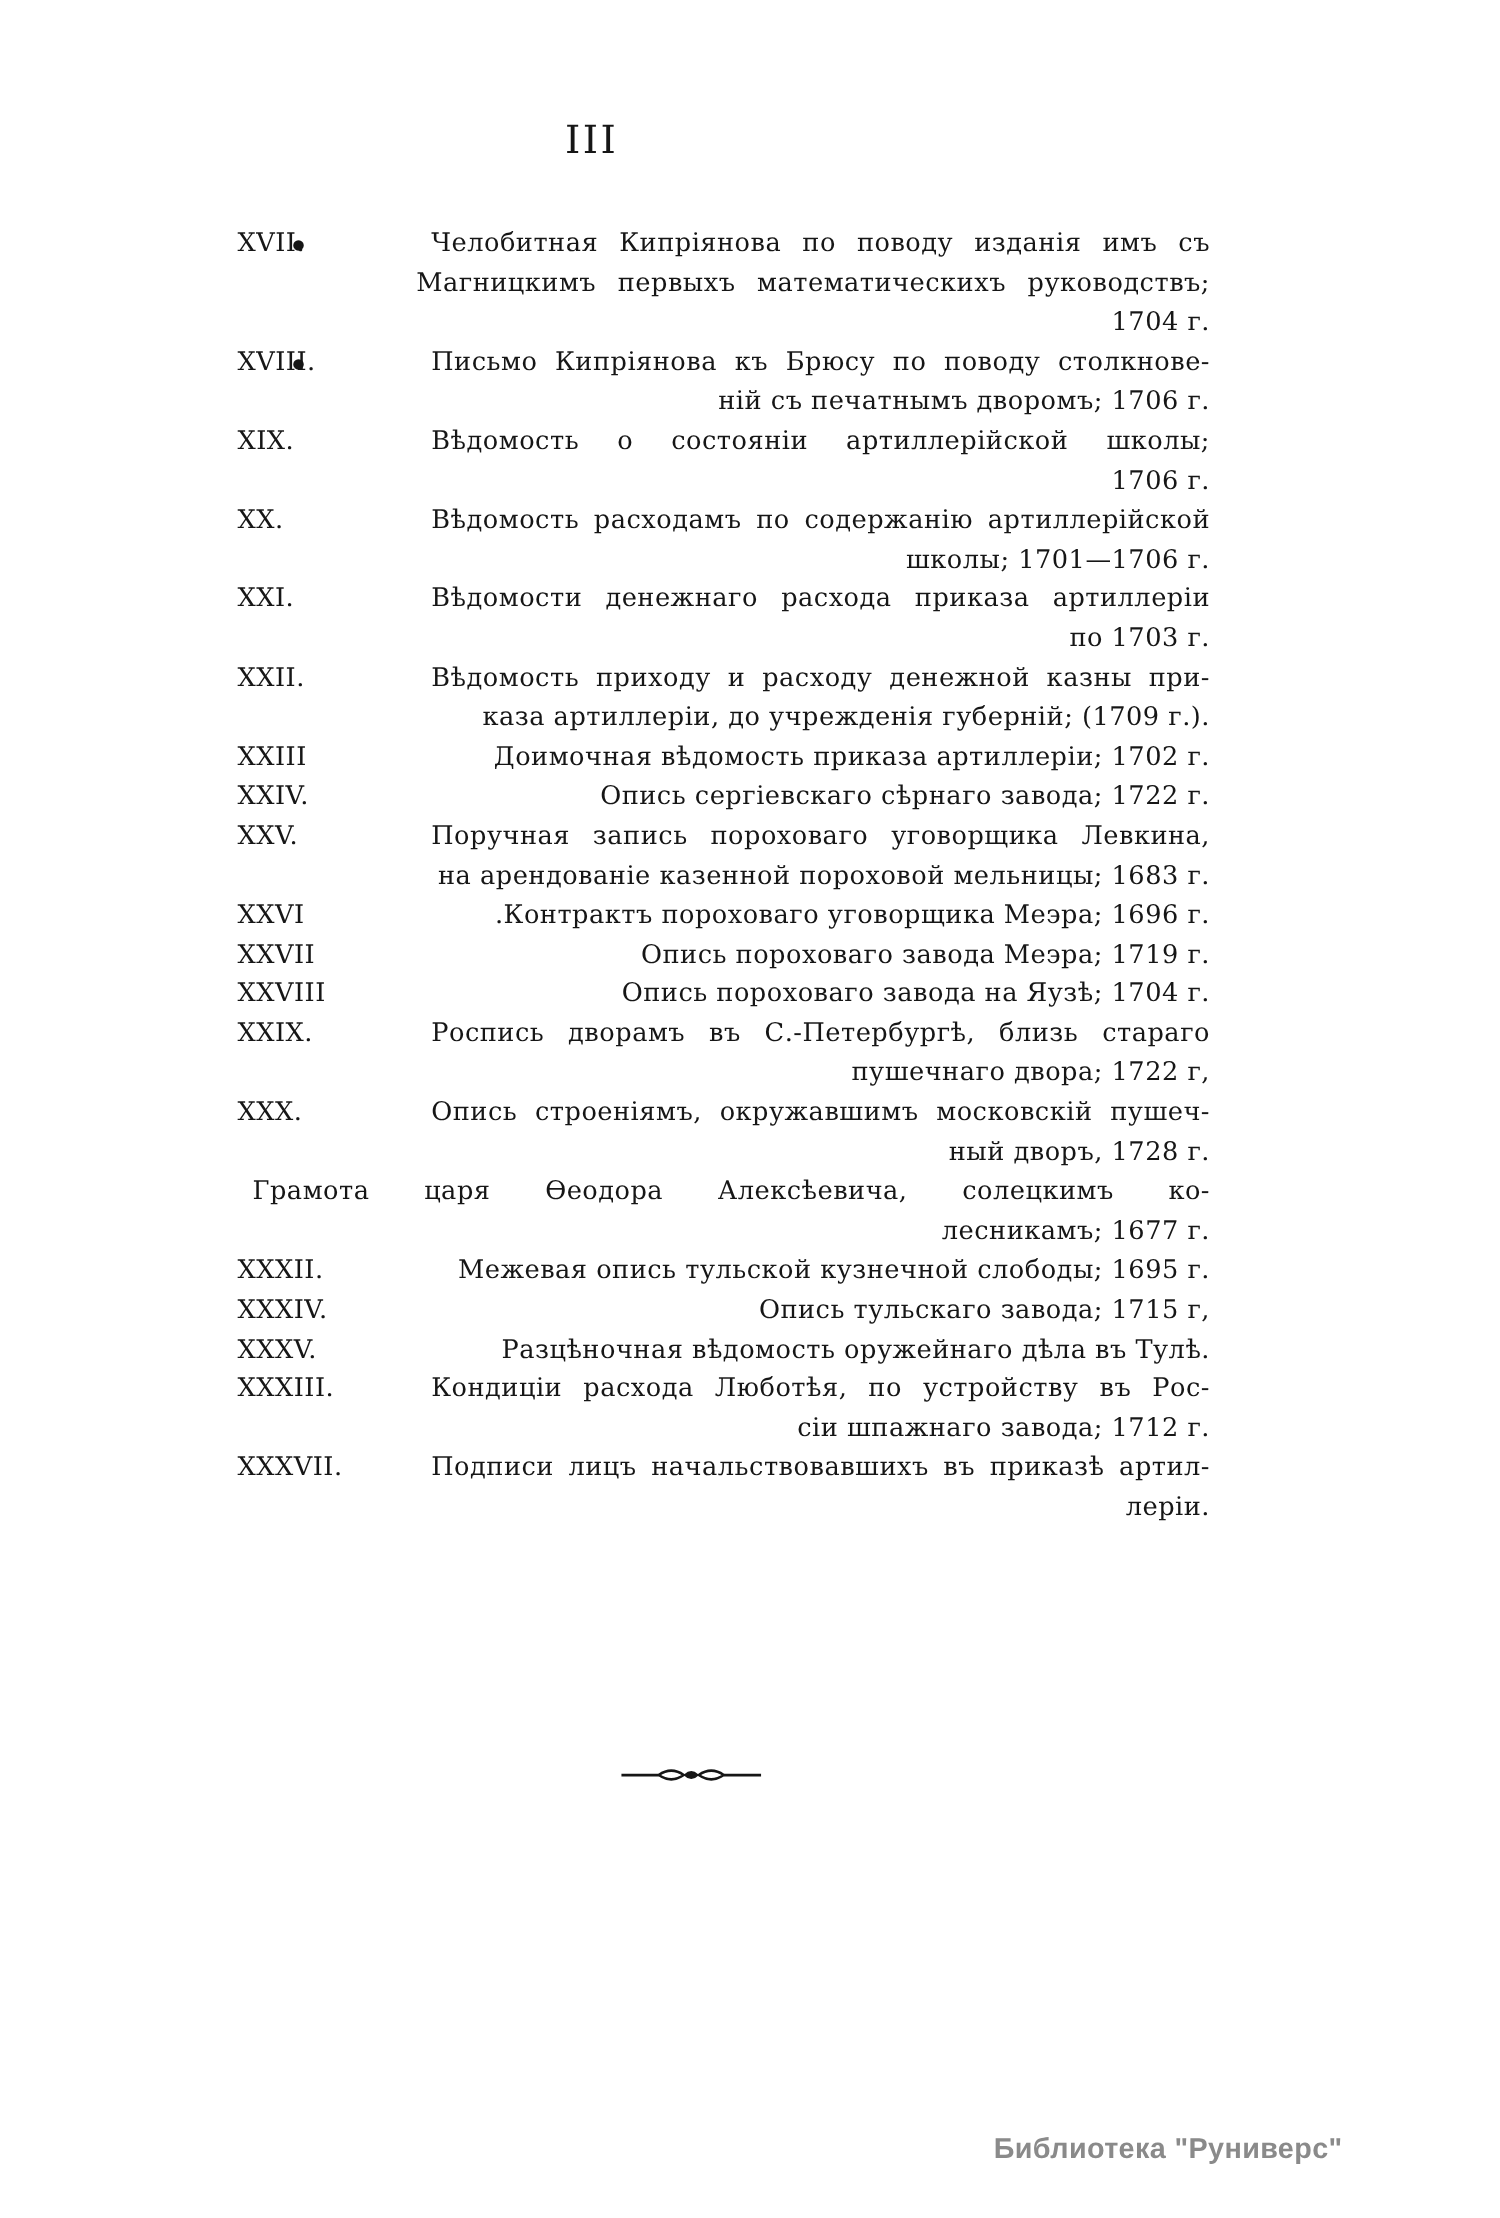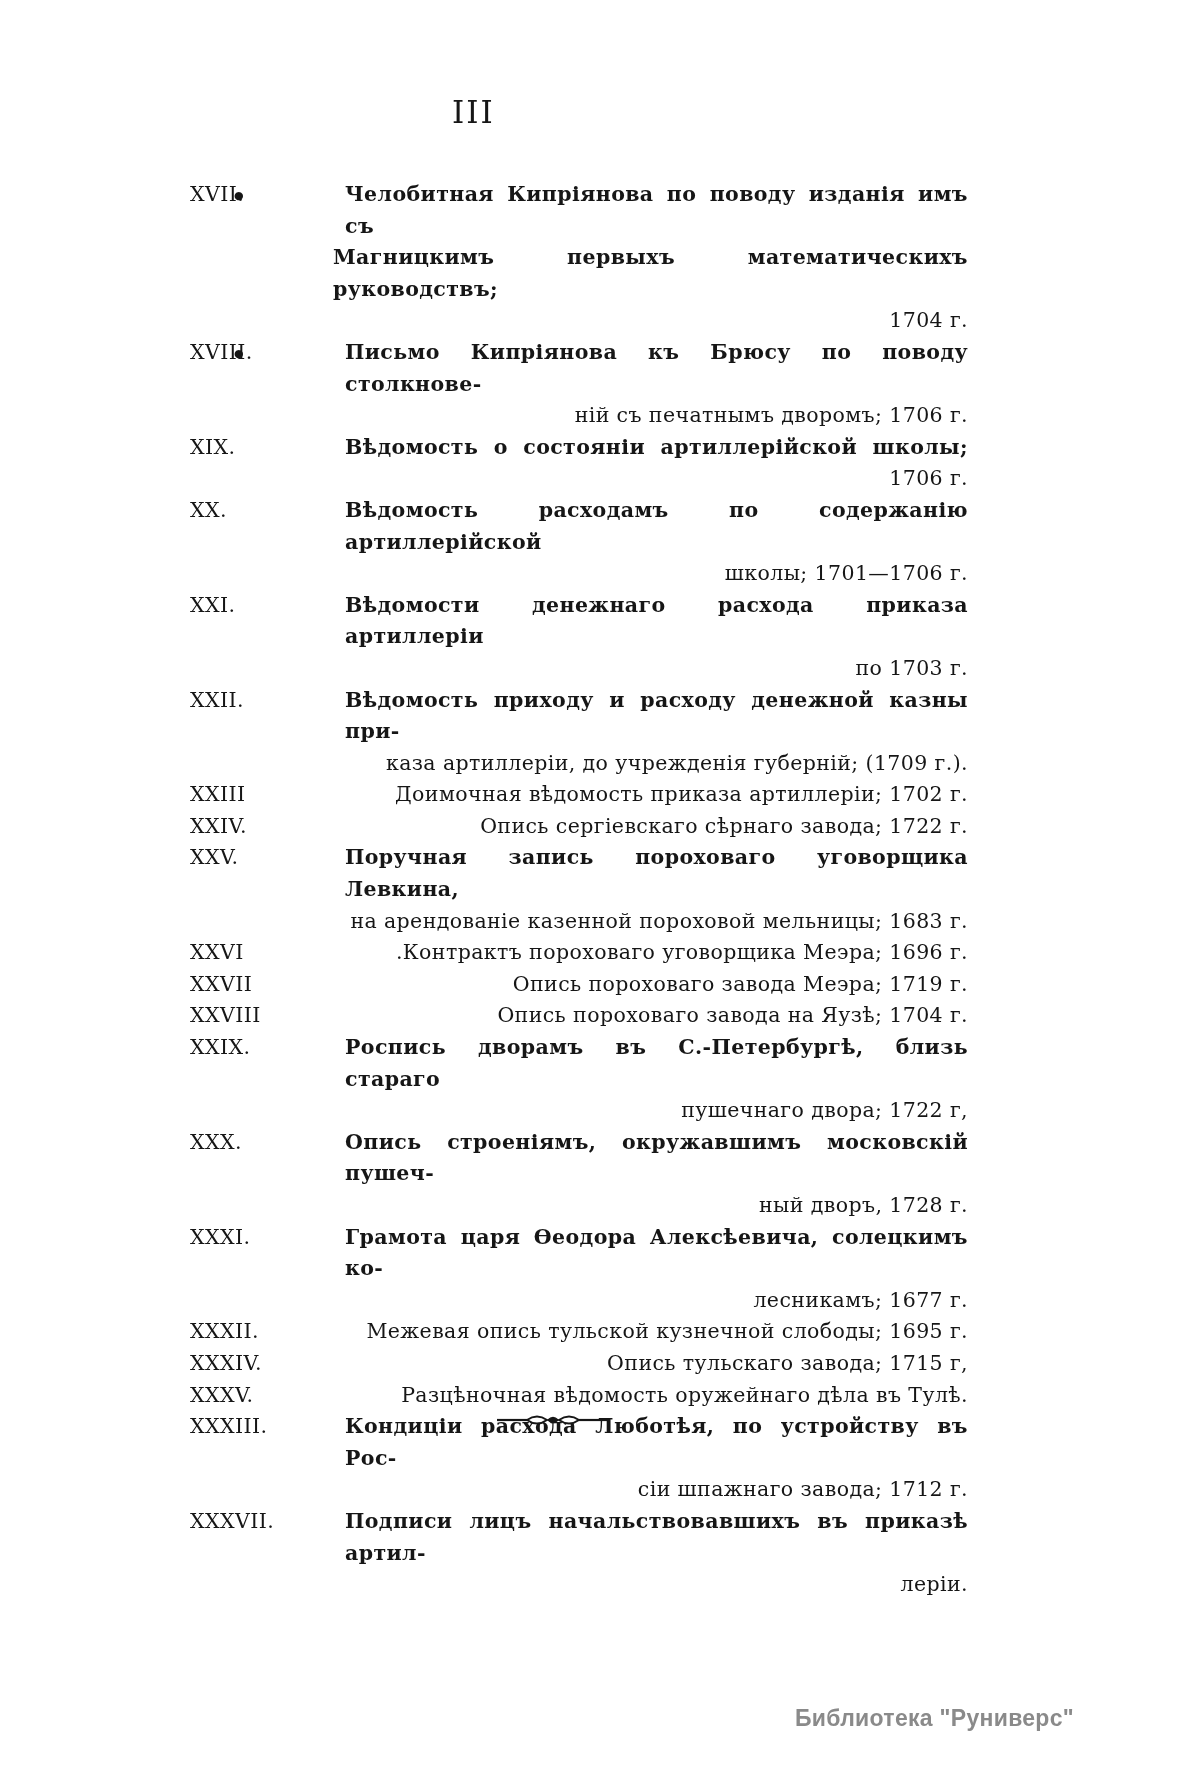--- a/index.html
+++ b/index.html
@@ -31,21 +31,21 @@
   .num {
     flex: none;
     width: 143px;
     text-align: left;
     line-height: 31.6px;
     white-space: pre;
   }
   .body { flex: 1; width: 635px; }
   .line { line-height: 31.6px; padding-left: 12px; text-align: right; }
   .line + .line { padding-left: 0; }
-  .line.j { text-align: justify; text-align-last: justify; font-weight: bold; }
+  .line.j { text-align: justify; text-align-last: justify; }
   .bullet {
     position: absolute;
     left: 44px; top: 1px;
     font-size: 14px;
     line-height: 31.6px;
   }
   .ornament {
     position: absolute;
     top: 1412px; left: 497px;
     width: 112px; height: 16px;
@@ -158,21 +158,20 @@
         </div>
       </div>
       <div class="entry">
         <div class="num">XXX.</div>
         <div class="body">
           <div class="line j">Опись строеніямъ, окружавшимъ московскій пушеч-</div>
           <div class="line">ный дворъ, 1728 г.</div>
         </div>
       </div>
       <div class="entry">
-        <div class="num">XXXI.</div>
         <div class="body">
           <div class="line j">Грамота царя Ѳеодора Алексѣевича, солецкимъ ко-</div>
           <div class="line">лесникамъ; 1677 г.</div>
         </div>
       </div>
       <div class="entry">
         <div class="num">XXXII.</div>
         <div class="body">
           <div class="line">Межевая опись тульской кузнечной слободы; 1695 г.</div>
         </div>

